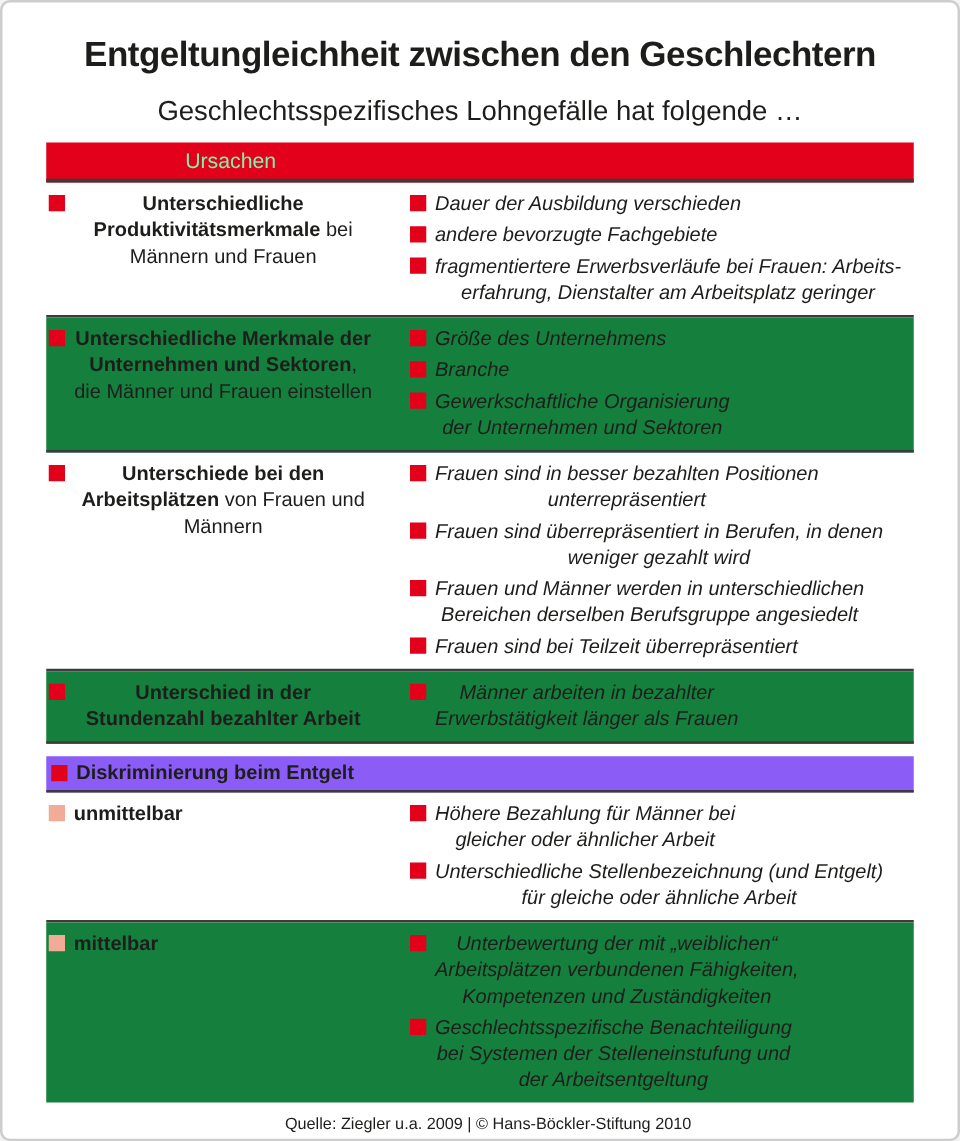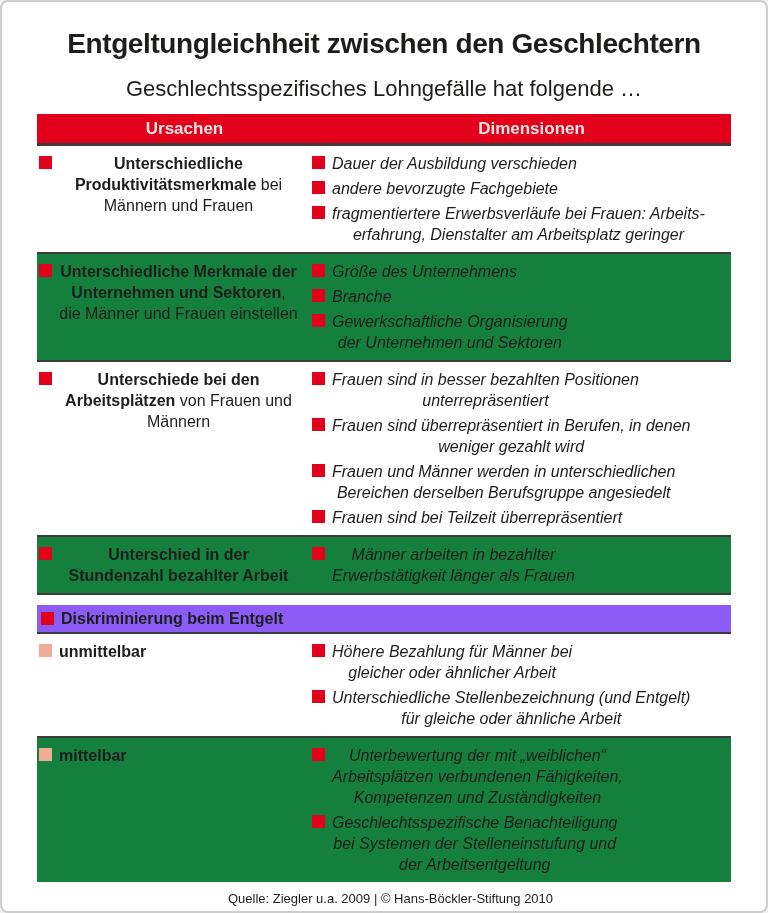--- a/index.html
+++ b/index.html
@@ -14,29 +14,29 @@
     text-align: center;
   }
   .title {
     margin: 0 0 18px 0;
     font-size: 28px; line-height: 32px; font-weight: bold;
     letter-spacing: -0.4px; color: #1d1d1b;
   }
   .subtitle { margin: 0 0 15px 0; font-size: 22px; line-height: 21px; }
 
   .header-bar {
-    background: #e2001a; color: #e5e5e5;
+    background: #e2001a; color: #86efac;
     display: flex; align-items: center; height: 29px;
     border-bottom: 3px solid #3c3c3b;
-    font-weight: bold; font-size: 17px;
+    font-weight: normal; font-size: 17px;
   }
   .hcol-left { width: 275px; padding-left: 20px; box-sizing: border-box; flex-shrink: 0; }
   .hcol-right { flex: 1; padding-left: 20px; }
 
-  .row { display: flex; padding: 7px 0 7px 0; border-bottom: 2px solid #3c3c3b; }
+  .row { display: flex; padding: 7px 0 7px 0; border-bottom: 2px solid #3c3c3b; gap: 16px; }
   .row.gray { background: #15803d; }
   .row.no-line { border-bottom: none; }
 
   .cell-left {
     width: 275px; box-sizing: border-box; flex-shrink: 0;
     padding-left: 2px; padding-right: 14px;
     display: flex; align-items: flex-start;
   }
   .cell-right { flex: 1; }
 
@@ -66,21 +66,20 @@
 </head>
 <body>
 
 <div class="frame">
 
   <h1 class="title">Entgeltungleichheit zwischen den Geschlechtern</h1>
   <p class="subtitle">Geschlechtsspezifisches Lohngefälle hat folgende …</p>
 
   <div class="header-bar">
     <div class="hcol-left">Ursachen</div>
-    <div class="hcol-right">Dimensionen</div>
   </div>
 
   <div class="row">
     <div class="cell-left">
       <span class="bullet"></span>
       <div class="cause-text"><span>Unterschiedliche Produktivitätsmerkmale</span><span class="rest"> bei Männern und Frauen</span></div>
     </div>
     <div class="cell-right">
       <div class="dim-item">
           <span class="bullet"></span>

